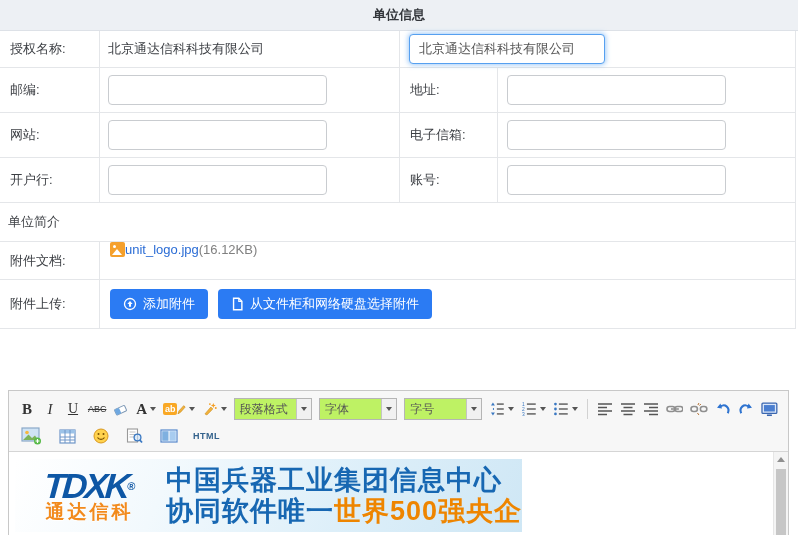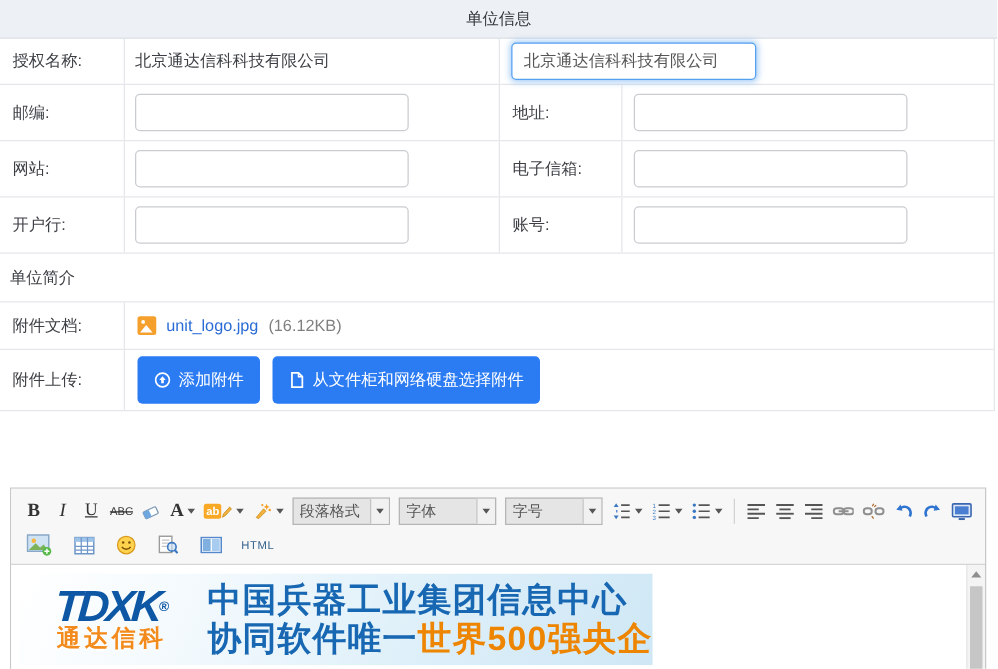--- a/index.html
+++ b/index.html
@@ -7,21 +7,21 @@
     --tb-bg:#f7f7f7; --tb-bd:#c8c8c8;
   }
   *{box-sizing:border-box; margin:0; padding:0;}
   html,body{width:798px;height:535px;overflow:hidden;background:#fff;
     font-family:"Liberation Sans", sans-serif; font-size:13px; color:var(--label);}
   .page{position:relative;width:798px;height:535px;background:#fff;}
 
   
   .hdr{height:31px;background:#edf0f4;border-bottom:1px solid #dde1e7;
        display:flex;align-items:center;justify-content:center;
-       font-weight:normal;color:#33363b;}
+       font-weight:bold;color:#33363b;}
 
   
   .ftab{width:796px;border-right:1px solid var(--bd);}
   .frow{display:grid;grid-template-columns:100px 300px 98px 1fr;
         border-bottom:1px solid var(--bd);align-items:stretch;}
   .frow-1{height:37px;} .frow-n{height:45px;}
   .cell{display:flex;align-items:center;}
   .lc{border-right:1px solid var(--bd);padding-left:10px;}
   .vc{border-right:1px solid var(--bd);padding-left:8px;}
   .vc2{padding-left:9px;}
@@ -29,57 +29,57 @@
   input.std{width:219px;height:30px;border:1px solid var(--input-bd);border-radius:4px;
         padding:0 9px;font-size:13px;color:#555;outline:none;
         font-family:"Liberation Sans", sans-serif;background:#fff;}
   input.focused{border:1px solid #56a0f0;box-shadow:0 0 5px 1px rgba(84,160,243,.55);}
 
   .row-intro{height:39px;display:flex;align-items:center;padding-left:8px;
         border-bottom:1px solid var(--bd);}
   .row-2col{display:grid;grid-template-columns:100px 1fr;border-bottom:1px solid var(--bd);}
   .row-doc{height:38px;} .row-up{height:49px;}
 
-  .file-line{display:flex;align-items:center;gap:8px;padding-left:10px;}
+  .file-line{display:flex;align-items:flex-start;padding-left:10px;}
   .file-ic{width:15px;height:15px;border-radius:2px;background:#f5a02c;position:relative;flex:0 0 auto;}
   .file-ic::before{content:"";position:absolute;left:3px;top:3px;width:3px;height:3px;border-radius:50%;background:#fff;}
   .file-ic::after{content:"";position:absolute;left:2px;bottom:2px;
         border-left:5px solid transparent;border-right:5px solid transparent;border-bottom:6px solid #fff;}
   .file-name{color:#2a6cd5;cursor:pointer;}
   .file-size{color:#808080;}
 
   .btn-line{display:flex;align-items:center;gap:10px;padding-left:10px;}
-  .blue-btn{display:inline-flex;align-items:center;gap:6px;height:38px;padding:0 13px;
+  .blue-btn{display:inline-flex;align-items:center;gap:6px;height:30px;padding:0 13px;
         background:var(--accent);color:#fff;border:none;border-radius:4px;font-size:13px;
         font-family:"Liberation Sans", sans-serif;cursor:pointer;}
 
   
   .editor{position:absolute;left:8px;top:390px;width:781px;height:150px;
         border:1px solid var(--tb-bd);background:#fff;}
   .toolbar{background:var(--tb-bg);border-bottom:1px solid #d5d5d5;padding:4px 8px 2px;}
   .tb-row{display:flex;align-items:center;height:28px;gap:3px;}
   .tb-row2{height:26px;gap:13px;padding-left:2px;}
   .tb-btn{min-width:20px;height:22px;display:inline-flex;align-items:center;justify-content:center;
         color:#333;cursor:pointer;border:1px solid transparent;border-radius:2px;padding:0 1px;}
   .tb-b{font-family:"Liberation Serif", serif;font-weight:bold;font-size:15px;}
   .tb-i{font-family:"Liberation Serif", serif;font-style:italic;font-size:15px;}
   .tb-u{font-family:"Liberation Serif", serif;font-size:14px;text-decoration:underline;}
   .tb-s{font-size:9px;font-weight:normal;text-decoration:line-through;letter-spacing:0;}
   .tb-a{font-family:"Liberation Serif", serif;font-size:15px;font-weight:bold;}
   .hl-chip{background:#f9a825;color:#fff;font-size:9px;font-weight:bold;border-radius:2px;
         padding:1px 2px;line-height:10px;}
   .caret{width:0;height:0;border-left:3px solid transparent;border-right:3px solid transparent;
         border-top:4px solid #555;margin-left:3px;}
-  .tb-select{width:79px;height:22px;background:#e5e5e5;border:1px solid #b5b5b5;display:inline-flex;
+  .tb-select{width:79px;height:22px;background:#bef264;border:1px solid #b5b5b5;display:inline-flex;
         align-items:center;margin:0 2px;cursor:pointer;}
   .tb-select .txt{flex:1;padding-left:5px;font-size:12px;color:#555;white-space:nowrap;overflow:hidden;}
   .tb-select .arr{width:15px;height:100%;border-left:1px solid #c4c4c4;background:#f1f1f1;
         display:flex;align-items:center;justify-content:center;}
   .sep{width:1px;height:20px;background:#d2d2d2;margin:0 4px;}
-  .html-btn{font-size:9px;font-weight:normal;color:#34628c;letter-spacing:.5px;cursor:pointer;}
+  .html-btn{font-size:9px;font-weight:bold;color:#34628c;letter-spacing:.5px;cursor:pointer;}
 
   
   .content{position:relative;height:89px;background:#fff;overflow:hidden;}
   .banner{position:absolute;left:6px;top:7px;width:507px;height:73px;display:flex;align-items:center;
         background:linear-gradient(115deg,#ffffff 0%,#f2f9fd 30%,#ddeff9 65%,#cfe7f5 100%);
         cursor:pointer;}
   .logo-blk{width:188px;text-align:center;padding-top:2px;}
   .logo-main{font-size:35px;font-weight:900;font-style:italic;letter-spacing:-3px;
         color:#0e57a5;line-height:30px;display:inline-block;transform:skewX(-4deg);}
   .logo-reg{font-size:11px;vertical-align:top;color:#0e57a5;font-style:normal;letter-spacing:0;}

